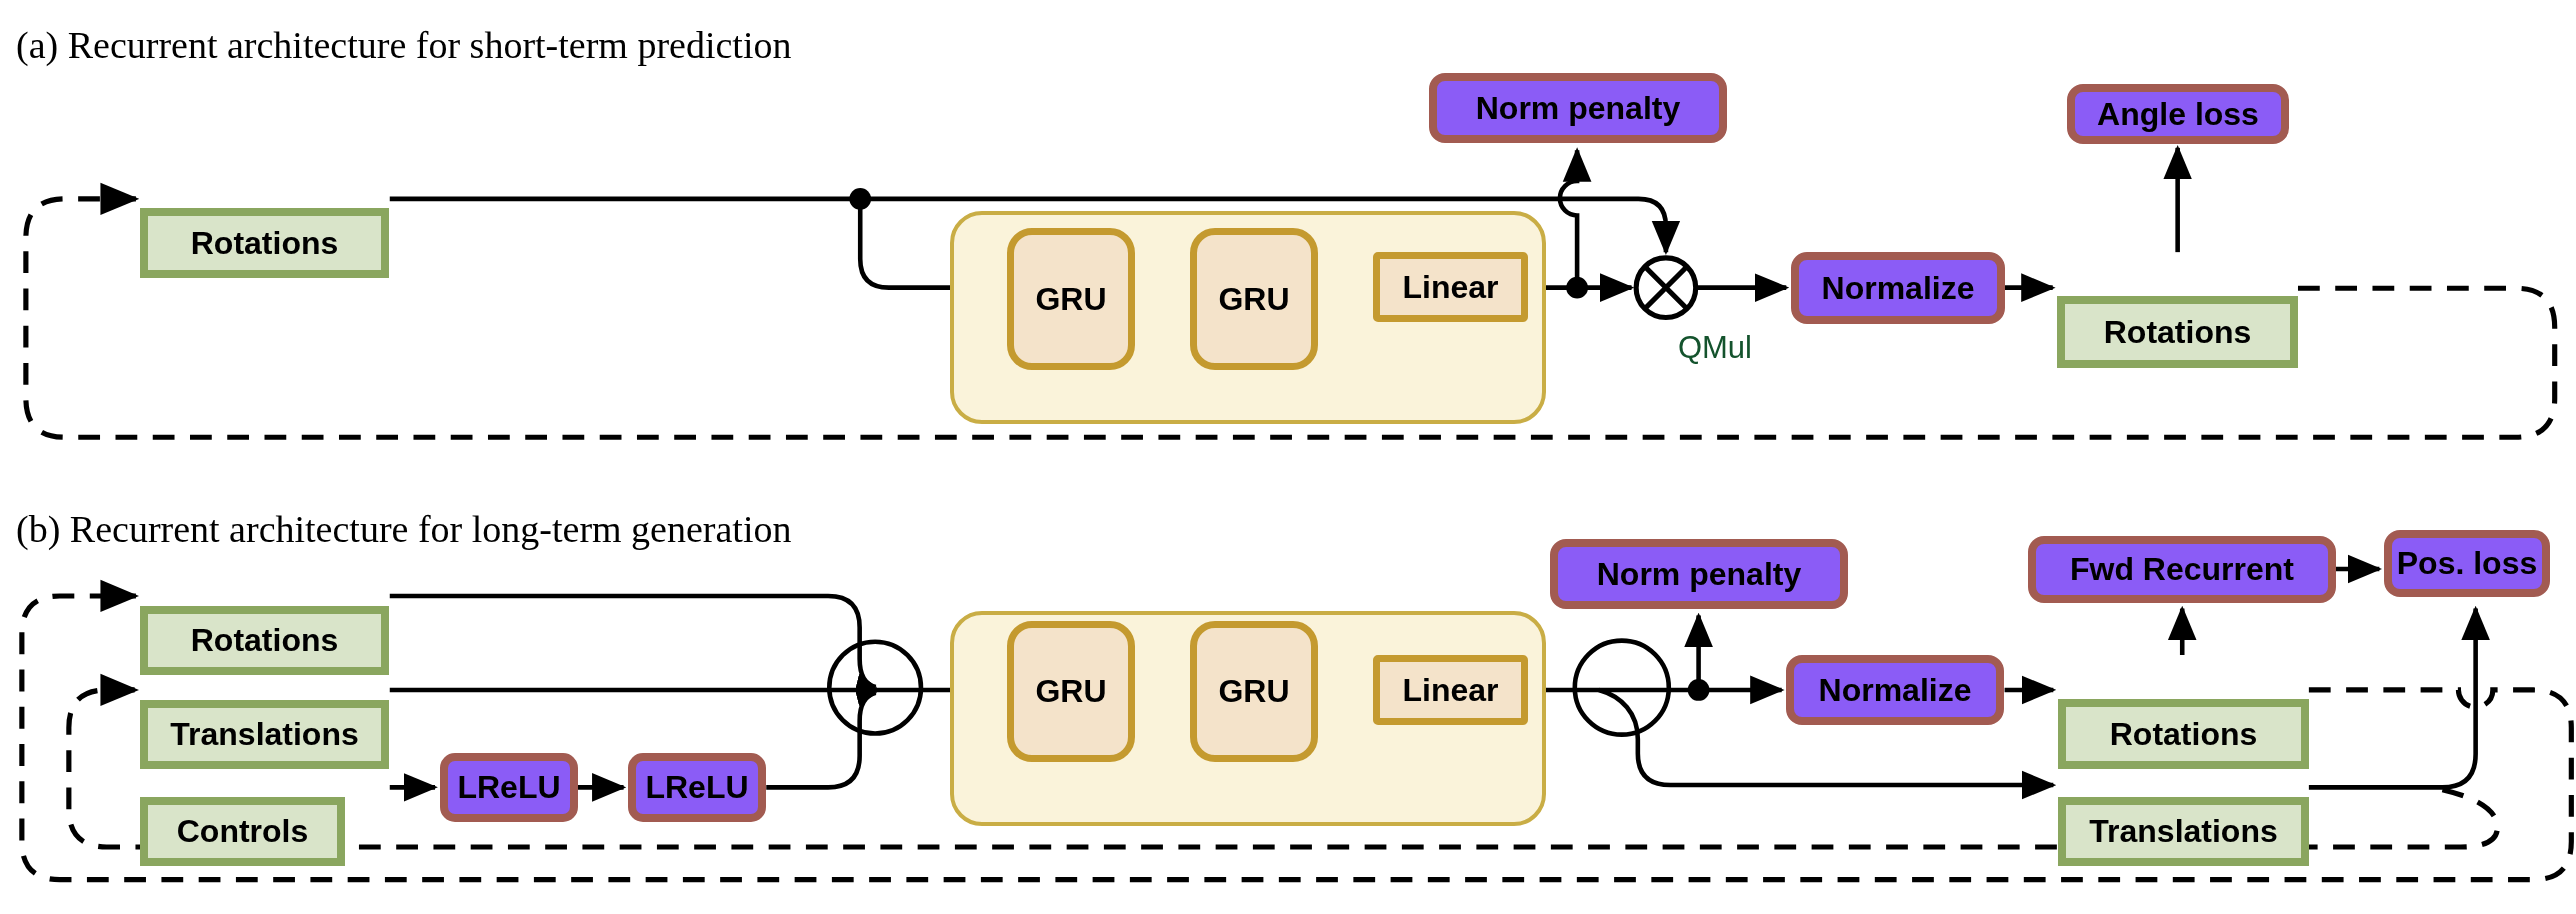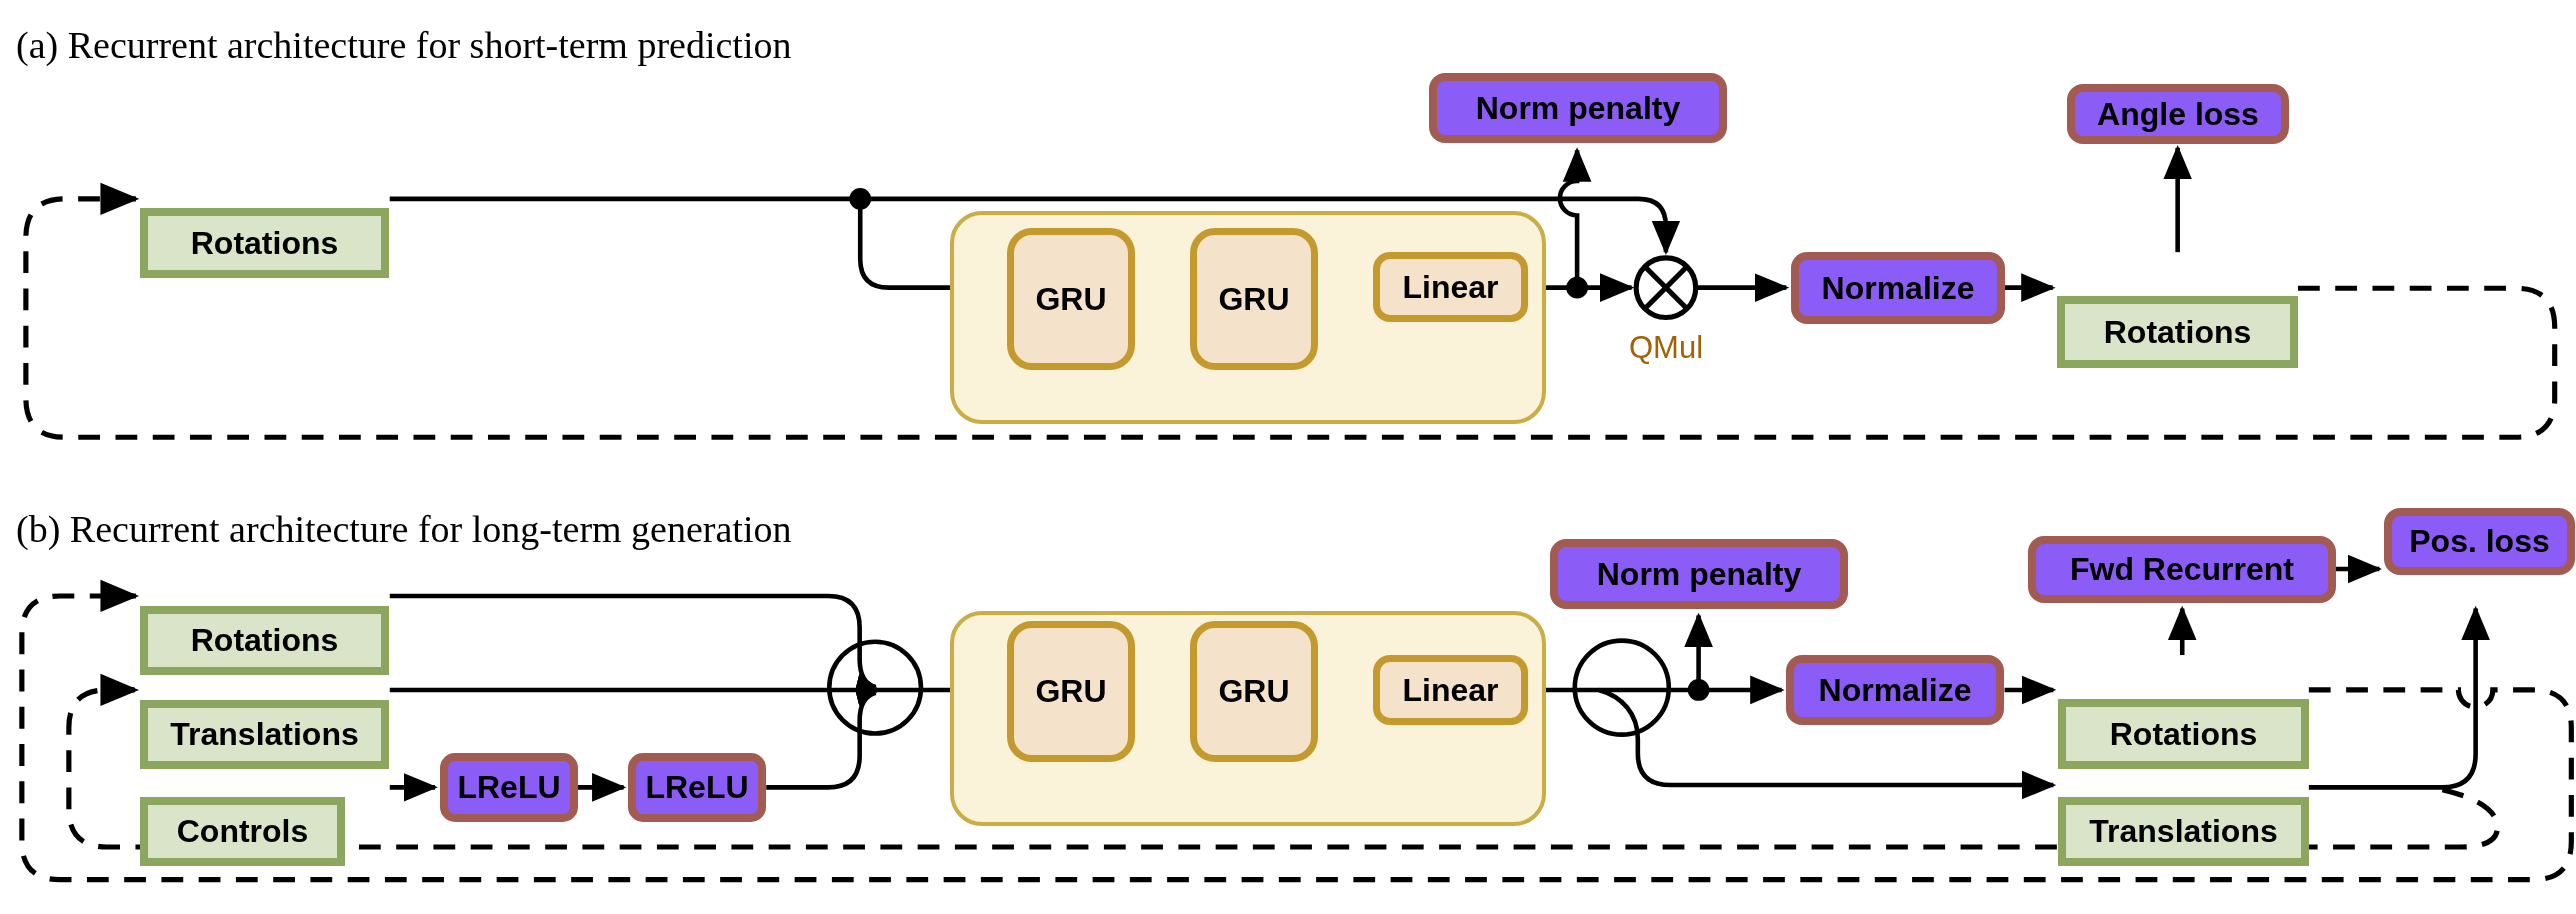--- a/index.html
+++ b/index.html
@@ -6,24 +6,24 @@
   .page{position:relative;width:2576px;height:914px;background:#fff;overflow:hidden;
         font-family:"Liberation Sans",sans-serif;}
   .wires{position:absolute;left:0;top:0;width:2576px;height:914px;}
   .title{position:absolute;color:#000;font-family:"Liberation Serif",serif;
          font-size:38px;white-space:nowrap;font-weight:400;}
   .box{position:absolute;display:flex;align-items:center;justify-content:center;
        box-sizing:border-box;color:#000;font-weight:700;font-size:32px;white-space:nowrap;}
   .green{background:#d9e4c9;border:8px solid #8aa65f;border-radius:0;margin-top:44px;}
   .red{background:#8b5cf6;border:8px solid #a25b51;border-radius:16px;}
   .gold{background:#f4e3ca;border:7.5px solid #c49a2f;border-radius:25px;text-align:right;}
-  .goldsm{background:#f4e3ca;border:7.5px solid #c49a2f;border-radius:17px;}
+  .goldsm{background:#f4e3ca;border:7.5px solid #c49a2f;border-radius:5px;}
   .cont{position:absolute;box-sizing:border-box;background:#faf3da;
         border:4px solid #c9ad45;border-radius:32px;}
-  .caption{position:absolute;color:#a16207;font-size:31px;font-weight:400;text-align:center;}
+  .caption{position:absolute;color:#14532d;font-size:31px;font-weight:400;text-align:right;}
 </style>
 </head>
 <body>
 
 <div class="page">
 
   <svg class="wires" viewBox="0 0 4495 1595" fill="none" stroke="#000" stroke-width="8">
     <defs>
       <marker id="ah" viewBox="0 0 12 10" refX="11" refY="5" markerWidth="7.5" markerHeight="6.5" orient="auto-start-reverse">
           <path d="M0,0 L12,5 L0,10 Z" fill="#000" stroke="none"></path>
@@ -105,16 +105,16 @@
   <div class="cont" style="left:950px;top:611px;width:596px;height:215px"></div>
   <div class="box gold" style="left:1007px;top:621px;width:128px;height:141px">GRU</div>
   <div class="box gold" style="left:1190px;top:621px;width:128px;height:141px">GRU</div>
   <div class="box goldsm" style="left:1373px;top:655px;width:155px;height:70px">Linear</div>
 
   <div class="box red" style="left:1550px;top:539px;width:298px;height:70px">Norm penalty</div>
   <div class="box red" style="left:1786px;top:655px;width:218px;height:70px">Normalize</div>
   <div class="box green" style="left:2058px;top:655px;width:251px;height:70px">Rotations</div>
   <div class="box green" style="left:2058px;top:753px;width:251px;height:69px">Translations</div>
   <div class="box red" style="left:2028px;top:536px;width:308px;height:67px">Fwd Recurrent</div>
-  <div class="box red" style="left:2384px;top:508px;width:191px;height:67px">Pos. loss</div>
+  <div class="box red" style="left:2384px;top:530px;width:166px;height:67px">Pos. loss</div>
 
 </div>
 
 
 </body></html>

